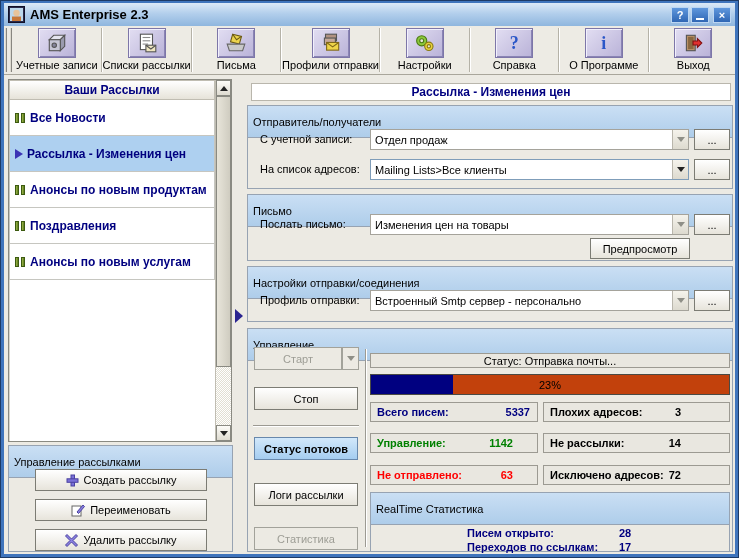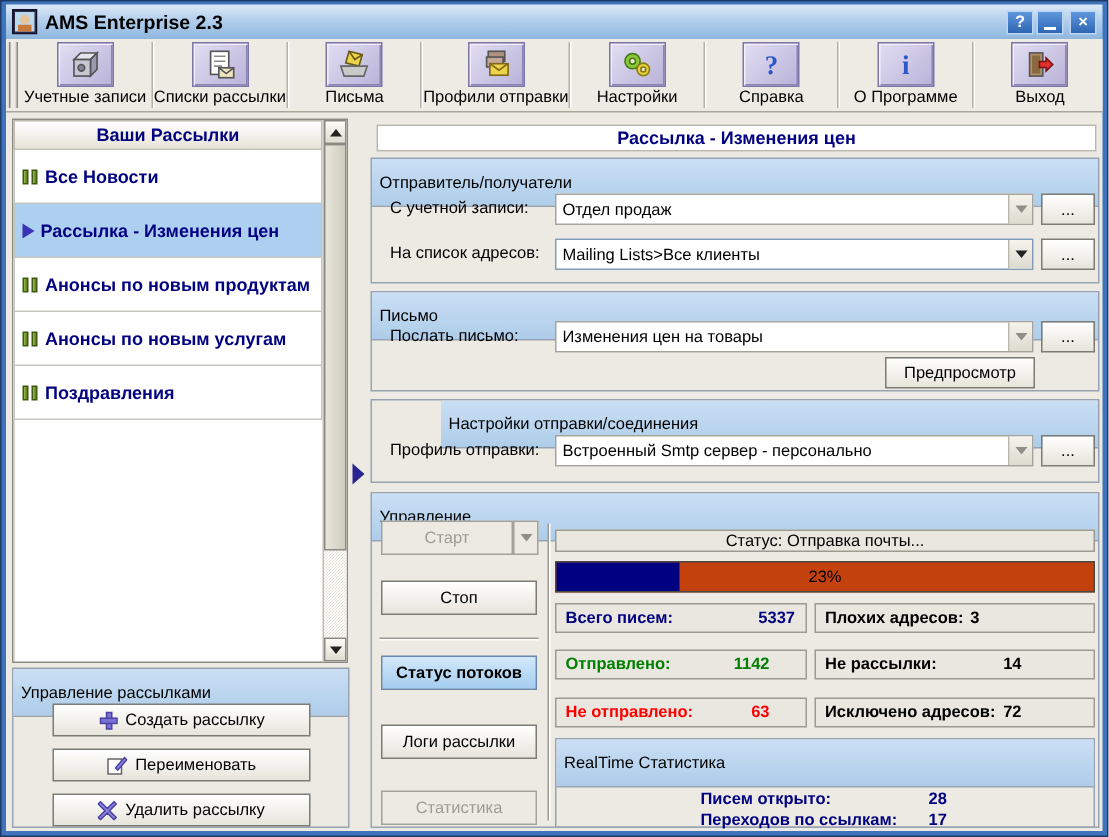--- a/index.html
+++ b/index.html
@@ -229,28 +229,28 @@
               <i></i>
               <i></i>
             </span>
           <span>Анонсы по новым продуктам</span>
         </div>
         <div class="list-item">
           <span class="pause-icon">
               <i></i>
               <i></i>
             </span>
-          <span>Анонсы по новым услугам</span>
+          <span>Поздравления</span>
         </div>
         <div class="list-item">
           <span class="pause-icon">
               <i></i>
               <i></i>
             </span>
-          <span>Поздравления</span>
+          <span>Анонсы по новым услугам</span>
         </div>
       </div>
       <div class="vscroll">
         <div class="scroll-btn" style="top:0;">
             <span class="tri-up"></span>
           </div>
         <div class="scroll-thumb"></div>
         <div class="scroll-btn" style="bottom:0;">
             <span class="tri-down"></span>
           </div>
@@ -311,21 +311,21 @@
       <div class="combo disabled" style="left:122px;top:19px;width:319px;">
         <span class="txt">Изменения цен на товары</span>
         <span class="arrow">
             <span class="tri-down dim"></span>
           </span>
       </div>
       <div class="btn browse" style="left:446px;top:19px;">...</div>
       <div class="btn" style="position:absolute;left:342px;top:43px;width:100px;height:21px;">Предпросмотр</div>
     </div>
 
-    <div class="group" style="left:243px;top:240px;width:486px;height:56px;padding-left:46px;">
+    <div class="group" style="left:243px;top:240px;width:486px;height:56px;">
       <div class="group-header">Настройки отправки/соединения</div>
       <span class="frow-label" style="left:12px;top:27px;">Профиль отправки:</span>
       <div class="combo disabled" style="left:122px;top:23px;width:319px;">
         <span class="txt">Встроенный Smtp сервер - персонально</span>
         <span class="arrow">
             <span class="tri-down dim"></span>
           </span>
       </div>
       <div class="btn browse" style="left:446px;top:23px;">...</div>
     </div>
@@ -347,26 +347,26 @@
       <div class="statusbar">Статус: Отправка почты...</div>
       <div class="progress">
         <div class="fill" style="width: 23%;"></div>
         <div class="plabel">23%</div>
       </div>
 
       <div class="stat-box" style="left: 122px; top: 73px; width: 168px; padding-right: 7px; color: rgb(0, 0, 128);">
         <span>Всего писем:</span>
         <span>5337</span>
       </div>
-      <div class="stat-box" style="left: 295px; top: 73px; width: 187px; padding-right: 76px; color: rgb(0, 0, 0);">
+      <div class="stat-box" style="left: 295px; top: 73px; width: 187px; padding-right: 48px; color: rgb(0, 0, 0);">
         <span>Плохих адресов:</span>
         <span>3</span>
       </div>
       <div class="stat-box" style="left: 122px; top: 104px; width: 168px; padding-right: 24px; color: rgb(0, 128, 0);">
-        <span>Отправлено:</span>
+        <span>Управление:</span>
         <span>1142</span>
       </div>
       <div class="stat-box" style="left: 295px; top: 104px; width: 187px; padding-right: 48px; color: rgb(0, 0, 0);">
         <span>Не рассылки:</span>
         <span>14</span>
       </div>
       <div class="stat-box" style="left: 122px; top: 136px; width: 168px; padding-right: 24px; color: rgb(255, 0, 0);">
         <span>Не отправлено:</span>
         <span>63</span>
       </div>

